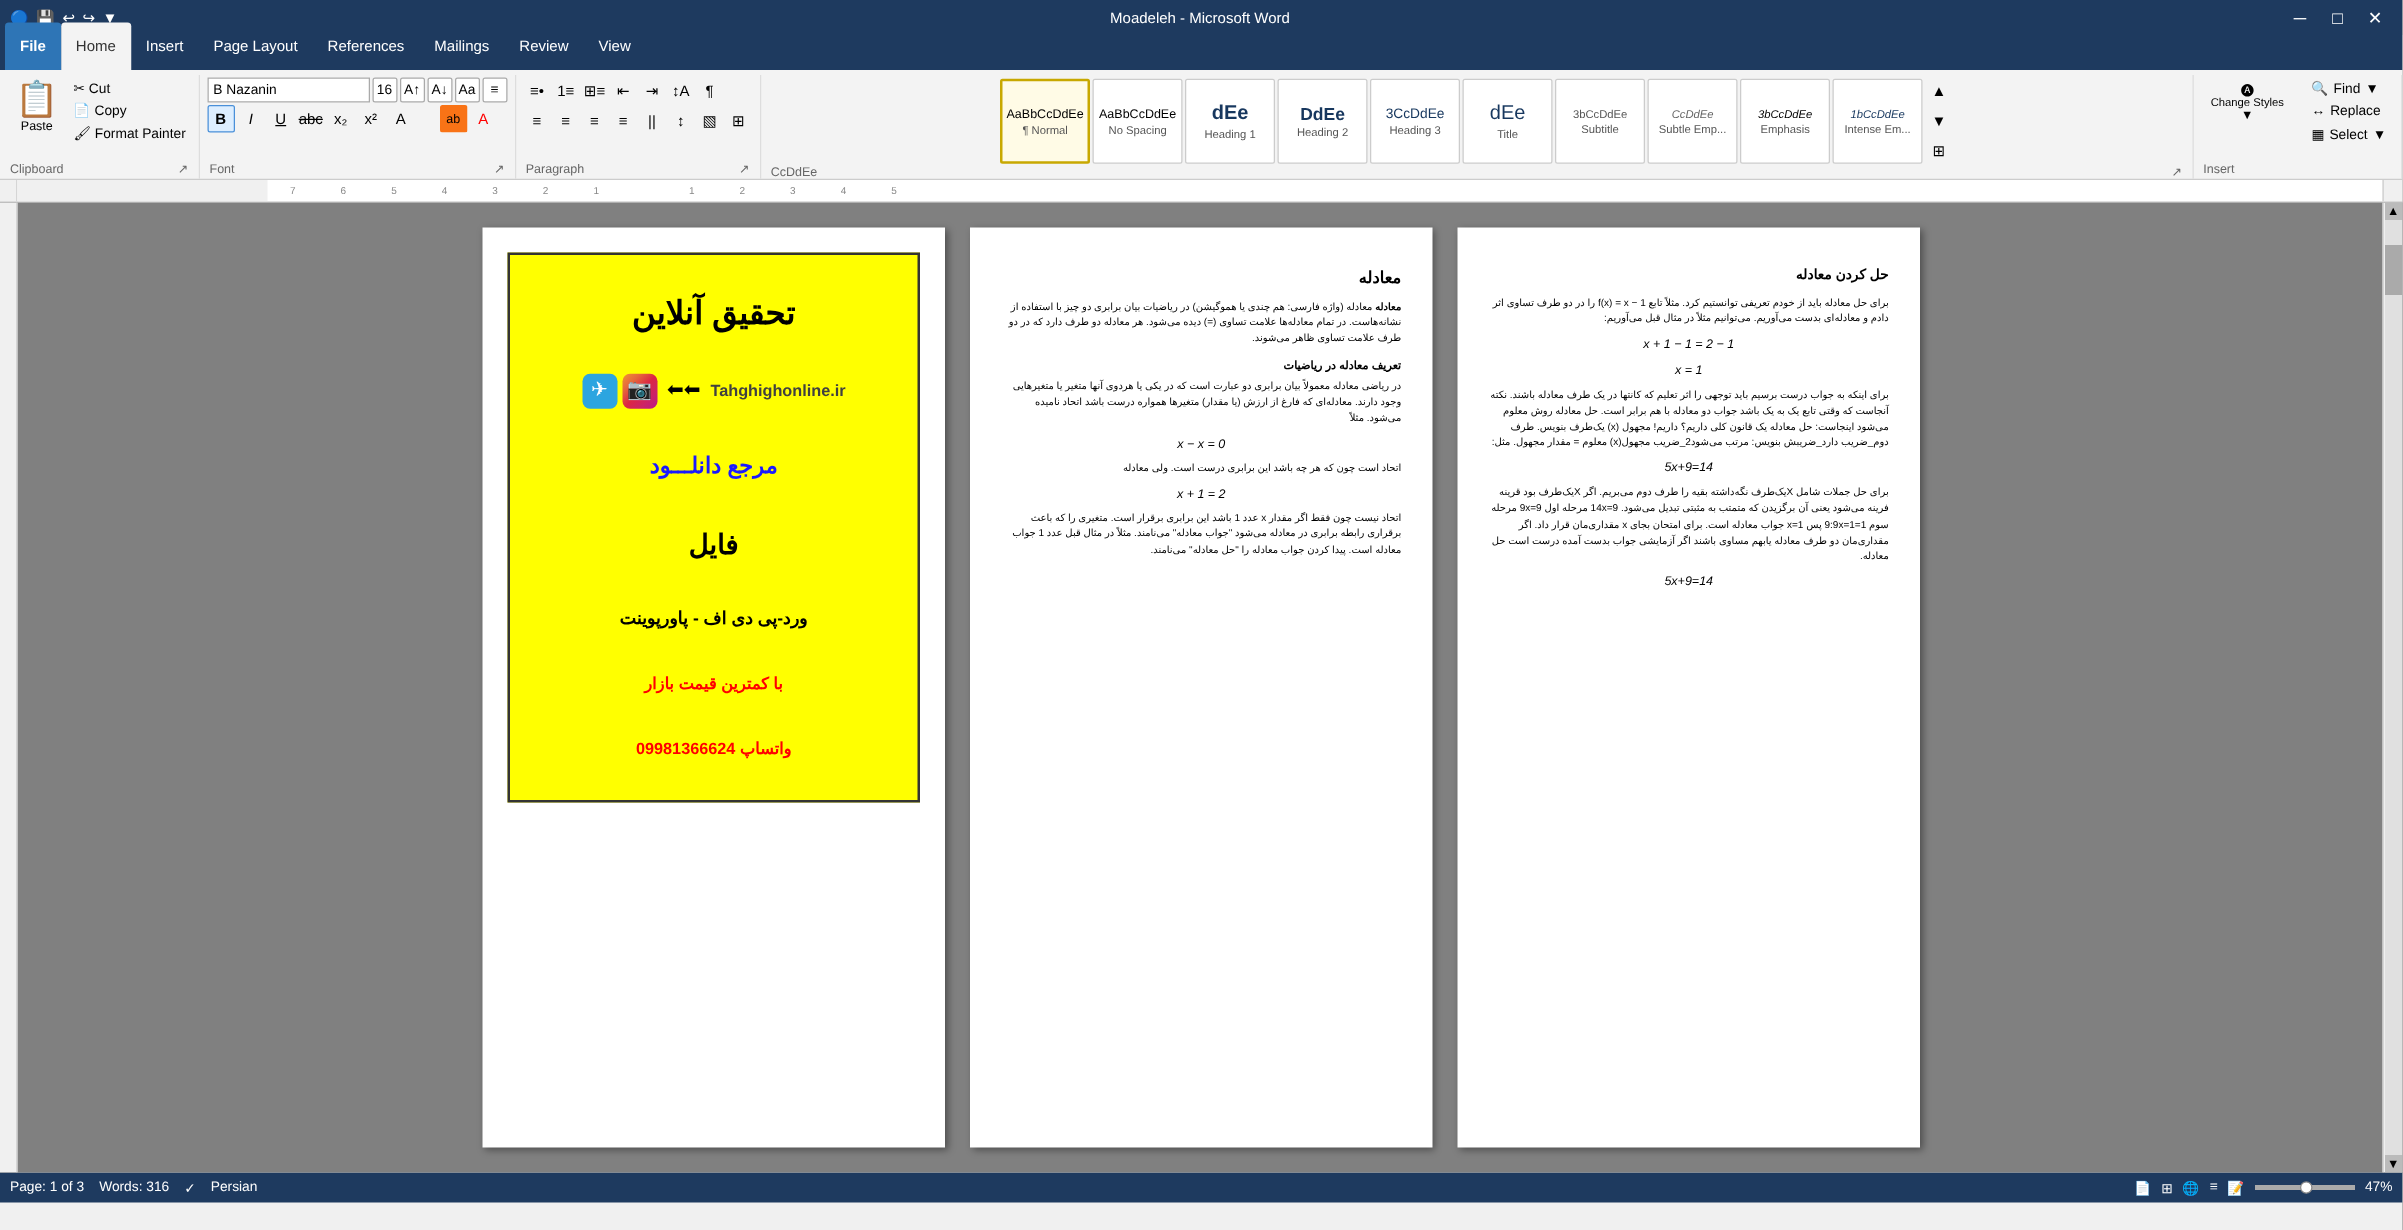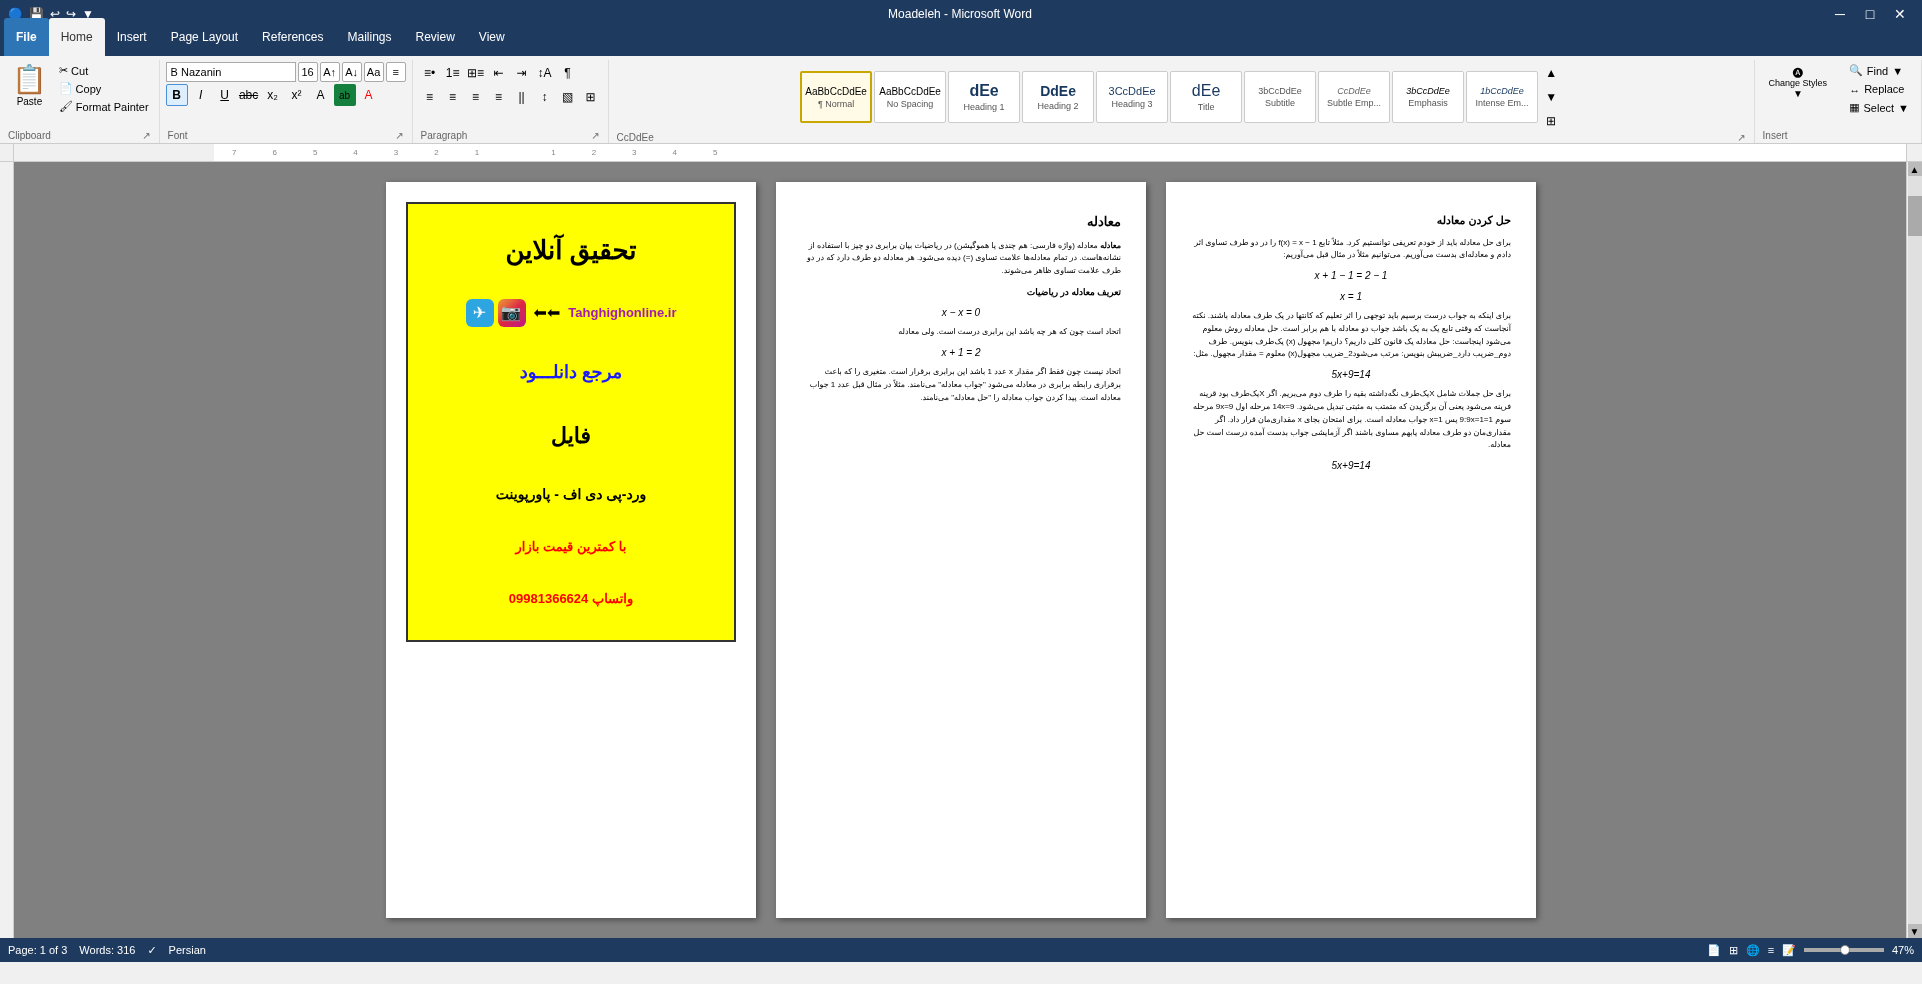--- a/index.html
+++ b/index.html
@@ -119,21 +119,21 @@
     
     .styles-gallery {
       display: flex;
       align-items: center;
       gap: 2px;
       flex: 1;
     }
     .style-item {
       display: flex; flex-direction: column;
       align-items: center; justify-content: center;
-      width: 72px; height: 52px;
+      width: 72px; height: 68px;
       border: 1px solid #ccc; background: white;
       cursor: pointer; padding: 2px; border-radius: 2px;
       font-size: 10px;
     }
     .style-item.active { border: 2px solid #c8a800; background: #fffbe6; }
     .style-item-preview { font-size: 14px; font-weight: normal; }
     .style-item-label { font-size: 9px; color: #555; margin-top: 2px; }
     .editing-btn {
       display: flex; align-items: center; gap: 4px;
       padding: 2px 6px; cursor: pointer; font-size: 11px;
@@ -185,21 +185,21 @@
       min-height: 440px;
       padding: 15px;
       display: flex;
       flex-direction: column;
       align-items: center;
       justify-content: space-around;
       border: 2px solid #333;
       font-family: 'B Nazanin', 'Arial Black', sans-serif;
     }
     .page1-title { font-size: 26px; font-weight: bold; color: black; text-align: center; line-height: 1.2; }
-    .page1-url { font-size: 13px; color: #a21caf; font-weight: bold; direction: ltr; }
+    .page1-url { font-size: 13px; color: #404040; font-weight: bold; direction: ltr; }
     .page1-subtitle { font-size: 18px; color: #1a1aff; font-weight: bold; text-align: center; }
     .page1-products { font-size: 14px; color: black; font-weight: bold; text-align: center; }
     .page1-price { font-size: 13px; color: red; font-weight: bold; text-align: center; }
     .page1-phone { font-size: 13px; color: red; font-weight: bold; text-align: center; direction: ltr; }
 
     
     .page2-title { font-size: 13px; font-weight: bold; text-align: right; margin-bottom: 8px; }
     .page2-body { font-size: 8px; text-align: right; line-height: 1.6; }
     .page2-section { font-weight: bold; font-size: 9px; margin: 8px 0 4px 0; text-align: right; }
     .page2-math { text-align: center; margin: 6px 0; font-style: italic; font-size: 10px; direction: ltr; }
@@ -302,21 +302,21 @@
             <div class="font-btn">≡</div>
           </div>
           <div class="font-row2">
             <div class="format-btn active" style="font-weight:bold;">B</div>
             <div class="format-btn" style="font-style:italic;">I</div>
             <div class="format-btn" style="text-decoration:underline;">U</div>
             <div class="format-btn" style="text-decoration:line-through;">abc</div>
             <div class="format-btn">x₂</div>
             <div class="format-btn">x²</div>
             <div class="format-btn">A</div>
-            <div class="format-btn" style="background:#15803d;font-size:10px;">ab</div>
+            <div class="format-btn" style="background:#f97316;font-size:10px;margin-left:18px;">ab</div>
             <div class="format-btn" style="color:red;">A</div>
           </div>
         </div>
       </div>
       <div class="ribbon-group-footer">
         <span>Font</span>
         <span>↗</span>
       </div>
     </div>
 
@@ -486,20 +486,22 @@
     </div>
   </div>
 
   <div class="doc-page">
     <div class="page2-title">معادله</div>
     <div class="page2-body">
       <span style="font-weight:bold;">معادله</span>
       <span>معادله (واژه فارسی: هم چندی یا هموگیشن) در ریاضیات بیان برابری دو چیز با استفاده از نشانه‌هاست. در تمام معادله‌ها علامت تساوی (=) دیده می‌شود. هر معادله دو طرف دارد که در دو طرف علامت تساوی ظاهر می‌شوند.</span>
     </div>
     <div class="page2-section">تعریف معادله در ریاضیات</div>
+    <div class="page2-body">در ریاضی معادله معمولاً بیان برابری دو عبارت است که در یکی یا هردوی آنها متغیر یا متغیرهایی وجود دارند.
+معادله‌ای که فارغ از ارزش (یا مقدار) متغیرها همواره درست باشد اتحاد نامیده می‌شود. مثلاً</div>
     <div class="page2-math">x − x = 0</div>
     <div class="page2-body">اتحاد است چون که هر چه باشد این برابری درست است. ولی معادله</div>
     <div class="page2-math">x + 1 = 2</div>
     <div class="page2-body">اتحاد نیست چون فقط اگر مقدار x عدد 1 باشد این برابری برقرار است. متغیری را که باعث برقراری رابطه برابری در معادله می‌شود "جواب معادله" می‌نامند. مثلاً در مثال قبل عدد 1 جواب معادله است. پیدا کردن جواب معادله را "حل معادله" می‌نامند.</div>
   </div>
 
   <div class="doc-page">
     <div class="page3-title">حل کردن معادله</div>
     <div class="page3-body">برای حل معادله باید از خودم تعریفی توانستیم کرد. مثلاً تابع f(x) = x − 1 را در دو طرف تساوی اثر دادم و معادله‌ای بدست می‌آوریم. می‌توانیم مثلاً در مثال قبل می‌آوریم:</div>
     <div class="page3-math">x + 1 − 1 = 2 − 1</div>

